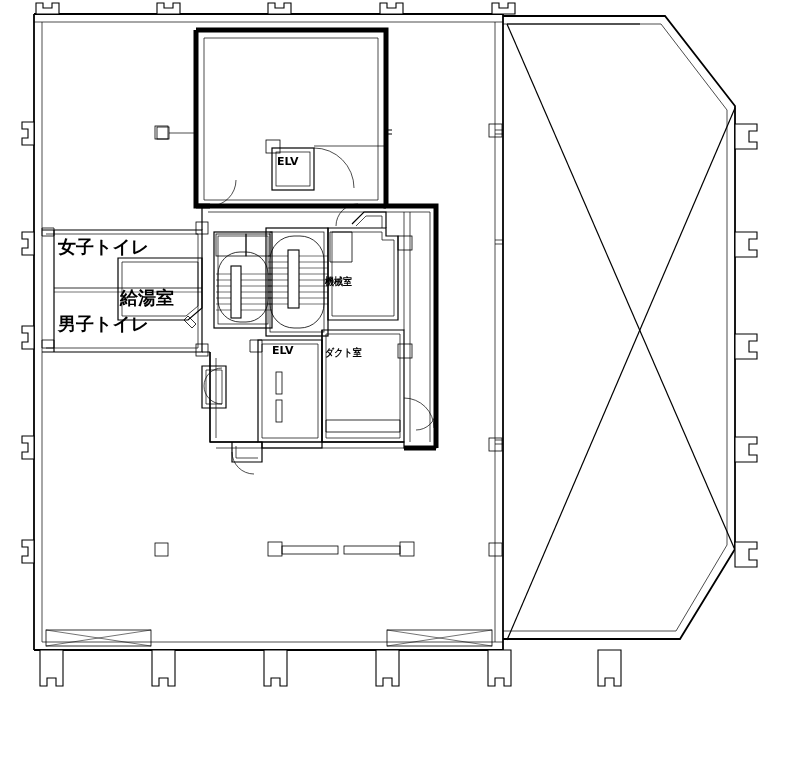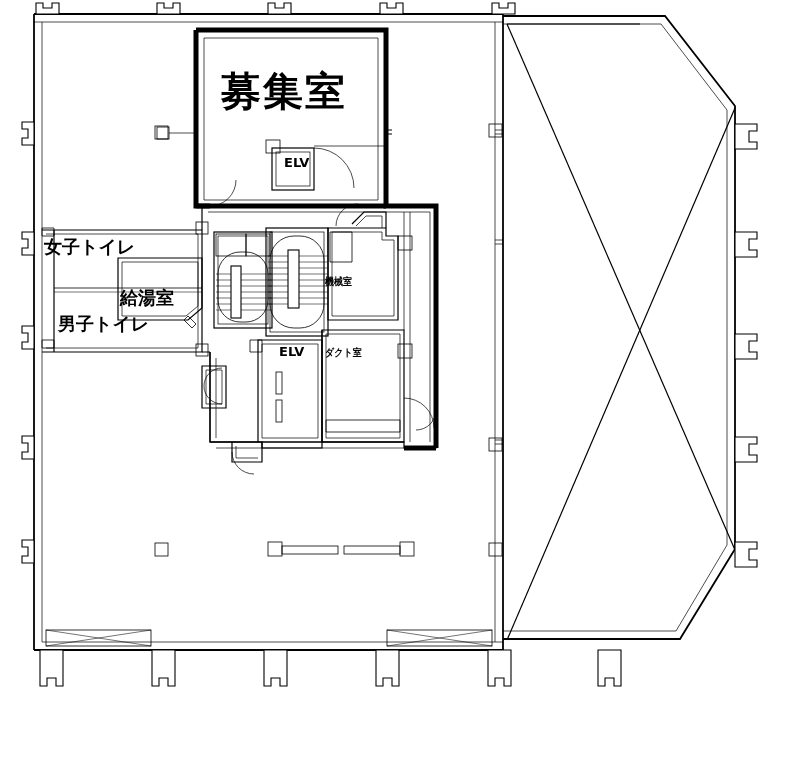--- a/index.html
+++ b/index.html
@@ -38,24 +38,23 @@
     font-size: 40px;
     font-weight: 700;
     letter-spacing: 2px;
   }
   .lbl-room {
     font-size: 18px;
     font-weight: 700;
     letter-spacing: 0px;
   }
   .lbl-small {
-    font-size: 13px;
+    font-size: 11px;
     font-weight: 700;
     letter-spacing: 0px;
-    padding-left: 7px;
   }
   .lbl-tiny {
     font-size: 9px;
     font-weight: 700;
     letter-spacing: 0px;
     transform: scaleY(1.15);
     transform-origin: left top;
   }
 </style>
 </head>
@@ -291,25 +290,24 @@
     <g>
       <path class="thin" d="M495 130 L503 130 M495 134 L503 134"></path>
       <path class="thin" d="M495 240 L503 240 M495 244 L503 244"></path>
       <path class="thin" d="M495 440 L503 440 M495 444 L503 444"></path>
       <rect class="wt" x="489" y="124" width="13" height="13"></rect>
       <rect class="wt" x="489" y="438" width="13" height="13"></rect>
     </g>
 
   </svg>
 
-  <div class="lbl lbl-main" style="left:221px; top:71px;">募集室</div>
 
   <div class="lbl lbl-small" style="left:277px; top:156px;">ELV</div>
 
-  <div class="lbl lbl-room" style="left:44px; top:238px;text-align:center;">女子トイレ</div>
+  <div class="lbl lbl-room" style="left:58px; top:238px;text-align:center;">女子トイレ</div>
 
   <div class="lbl lbl-room" style="left:120px; top:273px;margin-top:16px;">給湯室</div>
 
   <div class="lbl lbl-room" style="left:58px; top:315px;">男子トイレ</div>
 
   <div class="lbl lbl-tiny" style="left:325px; top:277px;">機械室</div>
 
   <div class="lbl lbl-small" style="left:272px; top:345px;">ELV</div>
 
   <div class="lbl lbl-tiny" style="left:325px; top:348px;">ダクト室</div>

